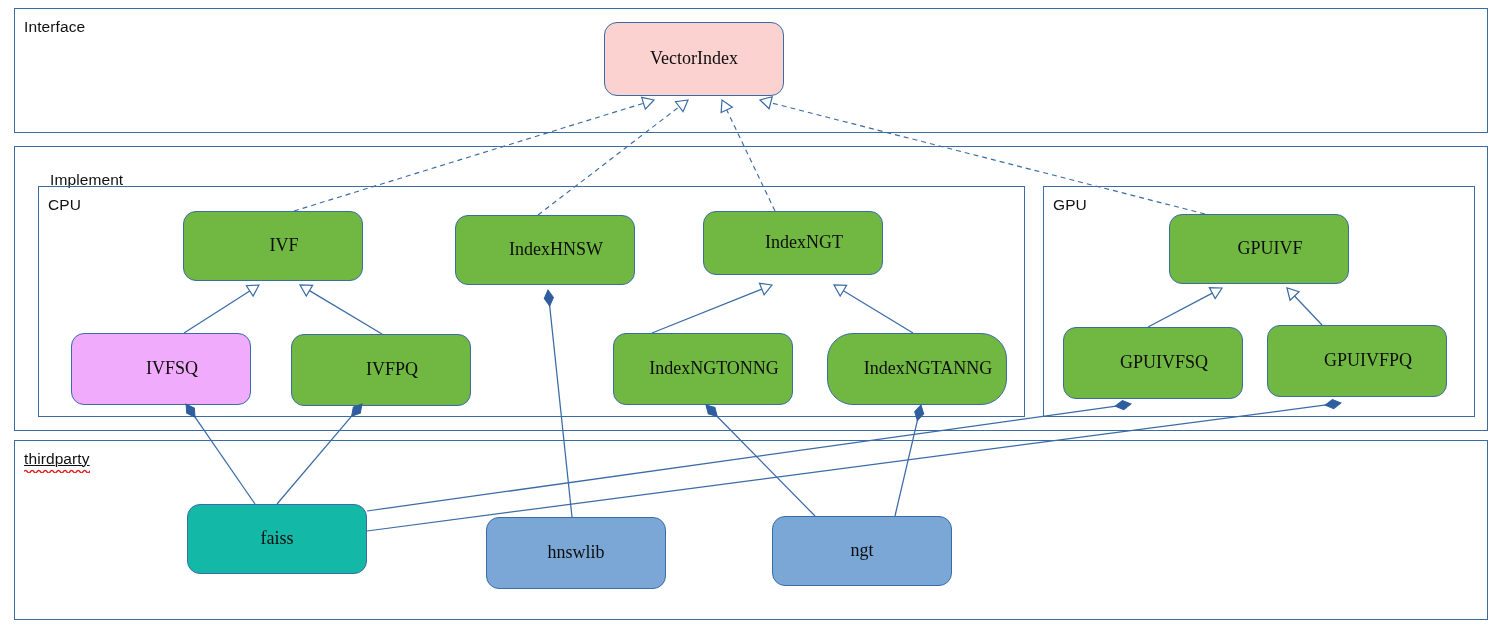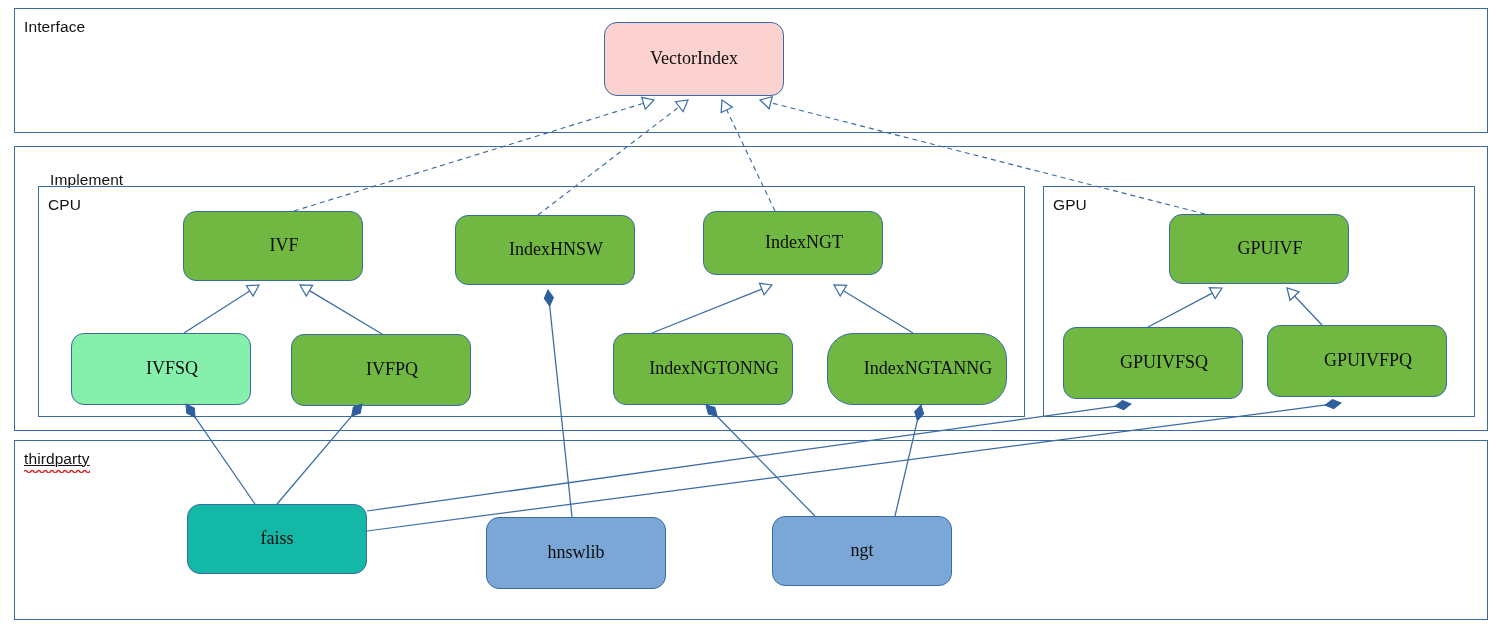--- a/index.html
+++ b/index.html
@@ -133,21 +133,21 @@
       </div>
       <div class="node impl" style="left: 455px; top: 215px; width: 180px; height: 70px; border-color: rgb(58, 107, 165); background: rgb(112, 184, 66);">
         <span>IndexHNSW</span>
       </div>
       <div class="node impl" style="left: 703px; top: 211px; width: 180px; height: 64px; border-color: rgb(58, 107, 165); background: rgb(112, 184, 66);">
         <span>IndexNGT</span>
       </div>
       <div class="node impl" style="left: 1169px; top: 214px; width: 180px; height: 70px; border-color: rgb(58, 107, 165); background: rgb(112, 184, 66);">
         <span>GPUIVF</span>
       </div>
-      <div class="node impl" style="left: 71px; top: 333px; width: 180px; height: 72px; border-color: rgb(58, 107, 165); background: #86efac;">
+      <div class="node impl" style="left: 71px; top: 333px; width: 180px; height: 72px; border-color: rgb(58, 107, 165); background: #f0abfc;">
         <span>IVFSQ</span>
       </div>
       <div class="node impl" style="left: 291px; top: 334px; width: 180px; height: 72px; border-color: rgb(58, 107, 165); background: rgb(112, 184, 66);">
         <span>IVFPQ</span>
       </div>
       <div class="node impl" style="left: 613px; top: 333px; width: 180px; height: 72px; border-color: rgb(58, 107, 165); background: rgb(112, 184, 66);">
         <span>IndexNGTONNG</span>
       </div>
       <div class="node impl" style="left: 827px; top: 333px; width: 180px; height: 72px; border-color: rgb(58, 107, 165); background: rgb(112, 184, 66); border-radius: 26px;">
         <span>IndexNGTANNG</span>

